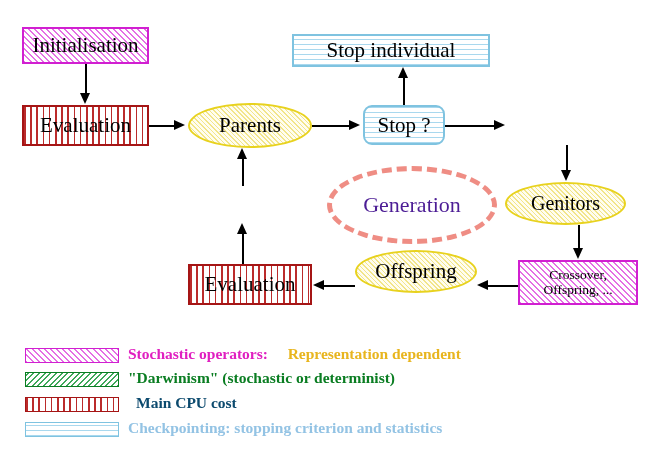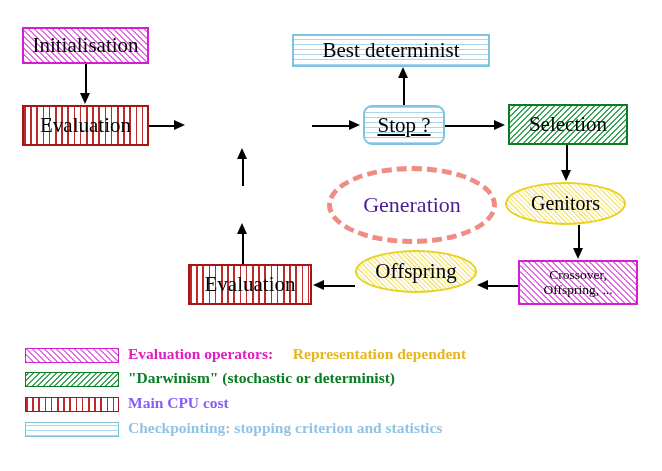--- a/index.html
+++ b/index.html
@@ -28,21 +28,21 @@
     justify-content: center;
     text-align: center;
     color: #000000;
     line-height: 1.05;
     white-space: nowrap;
   }
   .node .lbl { position: relative; z-index: 3; }
 
   
   .rect { border-width: 2px; border-style: solid; }
-  .rounded { border-radius: 9px; text-decoration: underline; }
+  .rounded { border-radius: 9px; }
 
   
   .ellipse { border-radius: 50%; border-width: 2px; border-style: solid; }
 
   
   
   .fill-magenta {
     border-color: #d11fd1;
     background-color: #ffffff;
     background-image: repeating-linear-gradient(
@@ -146,32 +146,32 @@
 <div id="canvas">
 
   <div class="node rect fill-magenta" style="left:22px; top:27px; width:127px; height:37px; font-size:21px;">
     <span class="lbl">Initialisation</span>
   </div>
 
   <div class="node rect fill-red" style="left:22px; top:105px; width:127px; height:41px; font-size:21px;">
     <span class="lbl">Evaluation</span>
   </div>
 
+  <div class="node ellipse fill-yellow" style="left:188px; top:103px; width:124px; height:45px; font-size:21px;">
+    <span class="lbl">Parents</span>
+  </div>
 
   <div class="node rect fill-blue" style="left:292px; top:34px; width:198px; height:33px; font-size:21px;">
-    <span class="lbl">Best determinist</span>
+    <span class="lbl">Stop individual</span>
   </div>
 
   <div class="node rect rounded fill-blue" style="left:363px; top:105px; width:82px; height:40px; font-size:21px;">
     <span class="lbl">Stop ?</span>
   </div>
 
-  <div class="node rect fill-green" style="left:508px; top:104px; width:120px; height:41px; font-size:21px;">
-    <span class="lbl">Selection</span>
-  </div>
 
   <div class="node ellipse fill-yellow" style="left:505px; top:182px; width:121px; height:43px; font-size:20px;">
     <span class="lbl">Genitors</span>
   </div>
 
   <div class="node rect fill-magenta" style="left:518px; top:260px; width:120px; height:45px; font-size:13.5px; flex-direction:column;">
     <span class="lbl">Crossover,</span>
     <span class="lbl">Offspring, ...</span>
   </div>
 
@@ -219,37 +219,37 @@
   <div class="arrow arrow-up" style="left:237px; top:223px;"></div>
 
   <div class="line vline" style="left:242px; top:159px; height:27px;"></div>
   <div class="arrow arrow-up" style="left:237px; top:148px;"></div>
 
   <div id="legend">
 
     <div class="legend-row" style="top:8px;">
       <div class="swatch fill-magenta"></div>
       <div class="legend-text">
-        <span class="accent" style="color:#e01fc0;">Evaluation operators:</span>
+        <span class="accent" style="color:#e01fc0;">Stochastic operators:</span>
         <span style="display:inline-block;width:12px;"></span>
         <span class="accent" style="color:#e8b51e;">Representation dependent</span>
       </div>
     </div>
 
     <div class="legend-row" style="top:32px;">
       <div class="swatch fill-green"></div>
       <div class="legend-text">
         <span style="color:#0a7d22;">"Darwinism" (stochastic or determinist)</span>
       </div>
     </div>
 
     <div class="legend-row" style="top:57px;">
       <div class="swatch fill-red"></div>
       <div class="legend-text">
-        <span style="color:#8b5cf6;">Main CPU cost</span>
+        <span style="color:#0c4a6e;margin-left:8px;">Main CPU cost</span>
       </div>
     </div>
 
     <div class="legend-row" style="top:82px;">
       <div class="swatch fill-blue"></div>
       <div class="legend-text">
         <span style="color:#93c3e4;">Checkpointing: stopping criterion and statistics</span>
       </div>
     </div>
 

